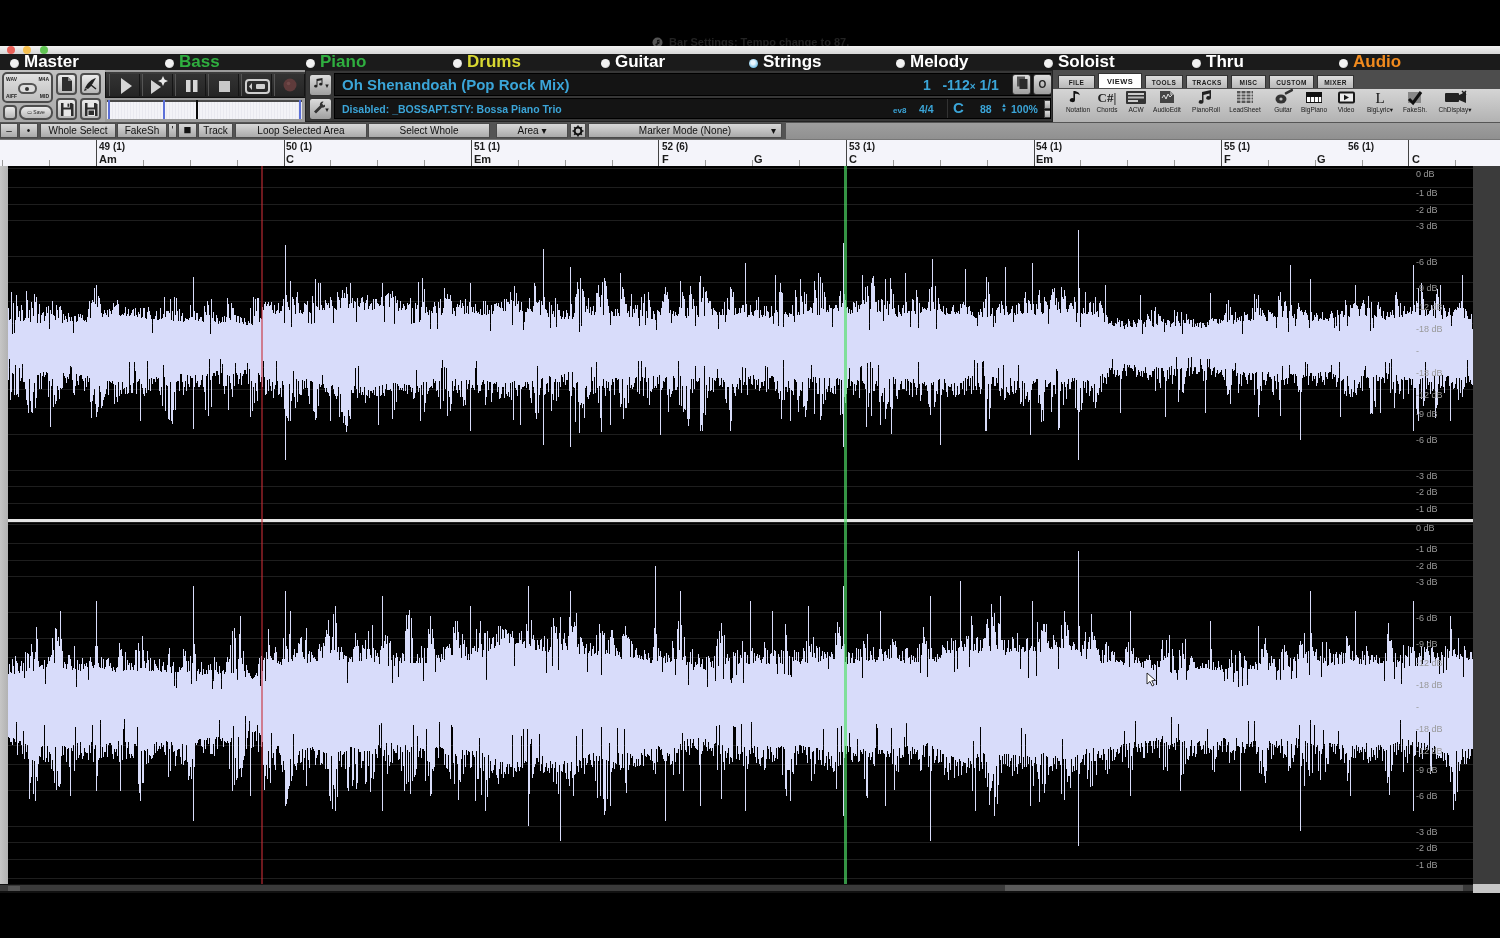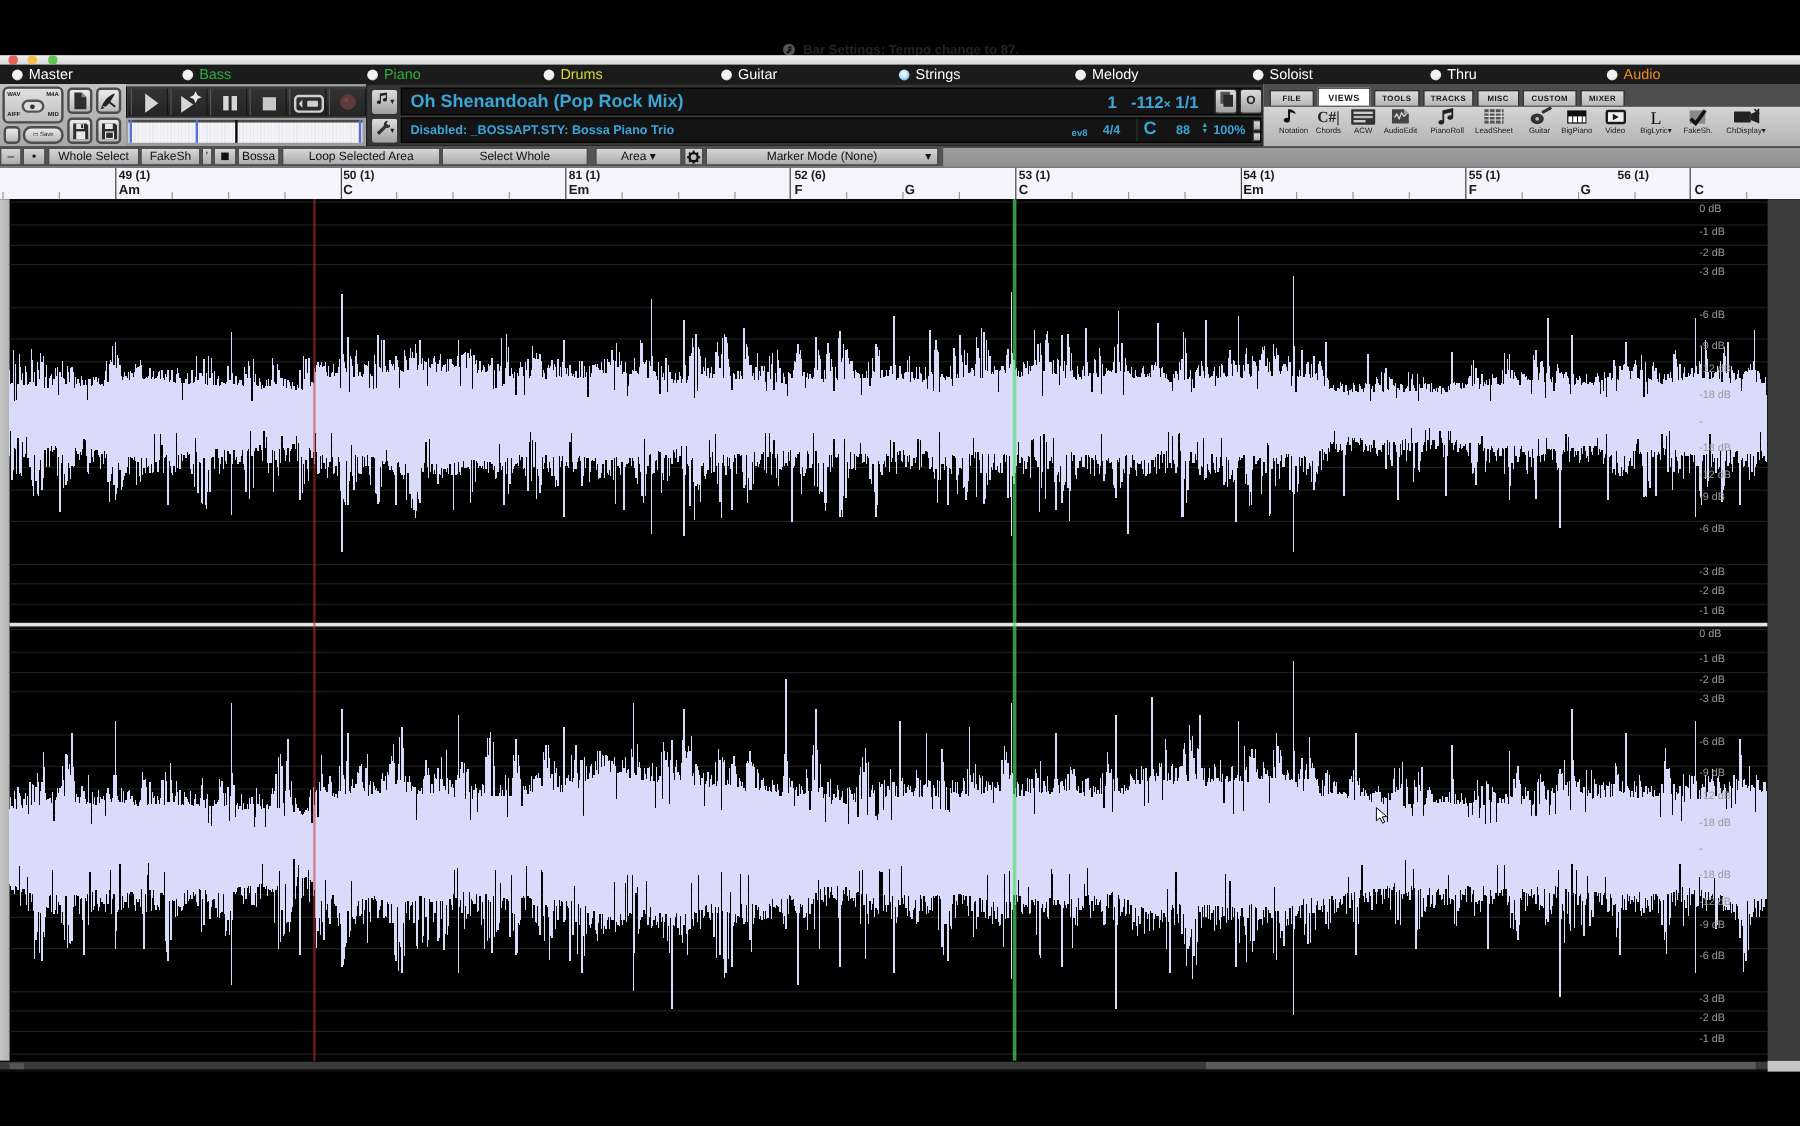--- a/index.html
+++ b/index.html
@@ -4,21 +4,21 @@
 *{margin:0;padding:0;box-sizing:border-box}
 html,body{width:1500px;height:938px;background:#000;overflow:hidden}
 body{font-family:"Liberation Sans",sans-serif;position:relative}
 .abs{position:absolute}
 
 #bartext{left:652px;top:36px;color:#232323;font-size:11px;font-weight:bold}
 #titlebar{left:0;top:46px;width:1500px;height:8px;background:linear-gradient(#f2f2f2,#d6d6d6)}
 .tl{width:8px;height:8px;border-radius:50%;top:46px}
 
 #trackbar{left:0;top:54px;width:1500px;height:16px;background:#1b1b1b}
-.trk{position:absolute;top:1px;height:26px;line-height:14px;font-size:12px;font-weight:normal;color:#fff;white-space:nowrap}
+.trk{position:absolute;top:1px;height:26px;line-height:14px;font-size:17px;font-weight:bold;color:#fff;white-space:nowrap}
 .trk .rb{display:inline-block;width:9px;height:9px;border-radius:50%;background:radial-gradient(circle at 40% 35%,#f2f2f2 55%,#9a9a9a);margin-right:5px;vertical-align:-1px}
 
 #toolbar{left:0;top:70px;width:1500px;height:52px;background:#9c9c9c}
 #tleft{left:0;top:70px;width:105px;height:52px;background:linear-gradient(#c2c2c2,#a8a8a8)}
 #fmtbox{left:2px;top:72px;width:51px;height:31px;border:2px solid #4c4c4c;border-radius:5px;background:linear-gradient(#e0e0e0,#bfbfbf)}
 #fmtbox .lb{position:absolute;font-size:5px;font-weight:bold;color:#222}
 #fmtoval{left:14px;top:9px;width:19px;height:11px;border:2px solid #555;border-radius:6px;background:#ddd}
 #fmtdot{left:21px;top:13px;width:4px;height:4px;border-radius:50%;background:#333}
 .mbtn{position:absolute;border:2px solid #4e4e4e;border-radius:4px;background:linear-gradient(#ececec,#b8b8b8)}
 
@@ -67,21 +67,21 @@
 <div class="abs" id="bartext"><svg width="11" height="11" style="vertical-align:-2px">
       <circle cx="5.5" cy="5.5" r="5" fill="#555"></circle>
       <path d="M5 3 l2.5 -0.5 v3.5 a1.2 1 0 1 1 -0.8 -0.9 V4 l-1 0.2 v3.3 a1.2 1 0 1 1 -0.8 -0.9 Z" fill="#111"></path>
     </svg>&nbsp;&nbsp;Bar Settings: Tempo change to 87.</div>
 <div class="abs" id="titlebar"></div>
 <div class="abs tl" style="left:7px;background:#ea6158"></div>
 <div class="abs tl" style="left:23px;background:#f5bf4f"></div>
 <div class="abs tl" style="left:40px;background:#62c554"></div>
 <div class="abs" id="trackbar">
 <span class="trk" style="left:10px;color:#fff"><span class="rb"></span>Master</span>
-<span class="trk" style="left:152px;color:#2fae3f"><span class="rb"></span>Bass</span>
+<span class="trk" style="left:165px;color:#2fae3f"><span class="rb"></span>Bass</span>
 <span class="trk" style="left:306px;color:#2fae3f"><span class="rb"></span>Piano</span>
 <span class="trk" style="left:453px;color:#d8d832"><span class="rb"></span>Drums</span>
 <span class="trk" style="left:601px;color:#fff"><span class="rb"></span>Guitar</span>
 <span class="trk" style="left:749px;color:#fff"><span class="rb" style="background:radial-gradient(circle at 45% 40%,#e8f6ff 25%,#2e9ed6)"></span>Strings</span>
 <span class="trk" style="left:896px;color:#fff"><span class="rb"></span>Melody</span>
 <span class="trk" style="left:1044px;color:#fff"><span class="rb"></span>Soloist</span>
 <span class="trk" style="left:1192px;color:#fff"><span class="rb"></span>Thru</span>
 <span class="trk" style="left:1339px;color:#f08a1e"><span class="rb"></span>Audio</span>
 </div>
 <div class="abs" id="toolbar"></div>
@@ -274,40 +274,40 @@
     <div class="il">ChDisplay▾</div>
   </div>
 <div class="abs" id="row2"></div>
 <div class="abs" style="left:0;top:122px;width:786px;height:17px;background:#545454"></div>
 <div class="r2b" style="left:0px;width:18px">–</div>
 <div class="r2b" style="left:19px;width:19px">•</div>
 <div class="r2b" style="left:40px;width:76px">Whole Select</div>
 <div class="r2b" style="left:117px;width:50px">FakeSh</div>
 <div class="r2b" style="left:168px;width:9px">'</div>
 <div class="r2b" style="left:178px;width:19px;font-size:13px;line-height:12px">■</div>
-<div class="r2b" style="left:198px;width:35px">Bossa</div>
+<div class="r2b" style="left:198px;width:35px">Track</div>
 <div class="r2b" style="left:235px;width:132px">Loop Selected Area</div>
 <div class="r2b" style="left:368px;width:122px">Select Whole</div>
 <div class="r2b" style="left:496px;width:72px">Area        ▾</div>
 <div class="r2b" style="left:570px;width:16px"><svg width="12" height="12" style="margin-top:1px">
       <circle cx="6" cy="6" r="3.4" fill="none" stroke="#111" stroke-width="2"></circle>
       <g stroke="#111" stroke-width="1.6">
         <path d="M6 0.5 V3 M6 9 v2.5 M0.5 6 H3 M9 6 h2.5 M2.2 2.2 L3.9 3.9 M8.1 8.1 l1.7 1.7 M9.8 2.2 L8.1 3.9 M3.9 8.1 L2.2 9.8"></path>
       </g>
     </svg></div>
 <div class="r2b" style="left:588px;width:194px">Marker Mode (None)<span style="position:absolute;right:5px">▾</span></div>
 <div class="abs" id="ruler"></div>
 <div class="rbar" style="left:96px"></div>
 <div class="rnum" style="left:99px">49 (1)</div>
 <div class="rch" style="left:99px">Am</div>
 <div class="rbar" style="left:284px"></div>
 <div class="rnum" style="left:286px">50 (1)</div>
 <div class="rch" style="left:286px">C</div>
 <div class="rbar" style="left:471px"></div>
-<div class="rnum" style="left:474px">81 (1)</div>
+<div class="rnum" style="left:474px">51 (1)</div>
 <div class="rch" style="left:474px">Em</div>
 <div class="rbar" style="left:658px"></div>
 <div class="rnum" style="left:662px">52 (6)</div>
 <div class="rch" style="left:662px">F</div>
 <div class="rch" style="left:754px">G</div>
 <div class="rbar" style="left:846px"></div>
 <div class="rnum" style="left:849px">53 (1)</div>
 <div class="rch" style="left:849px">C</div>
 <div class="rbar" style="left:1034px"></div>
 <div class="rnum" style="left:1036px">54 (1)</div>

